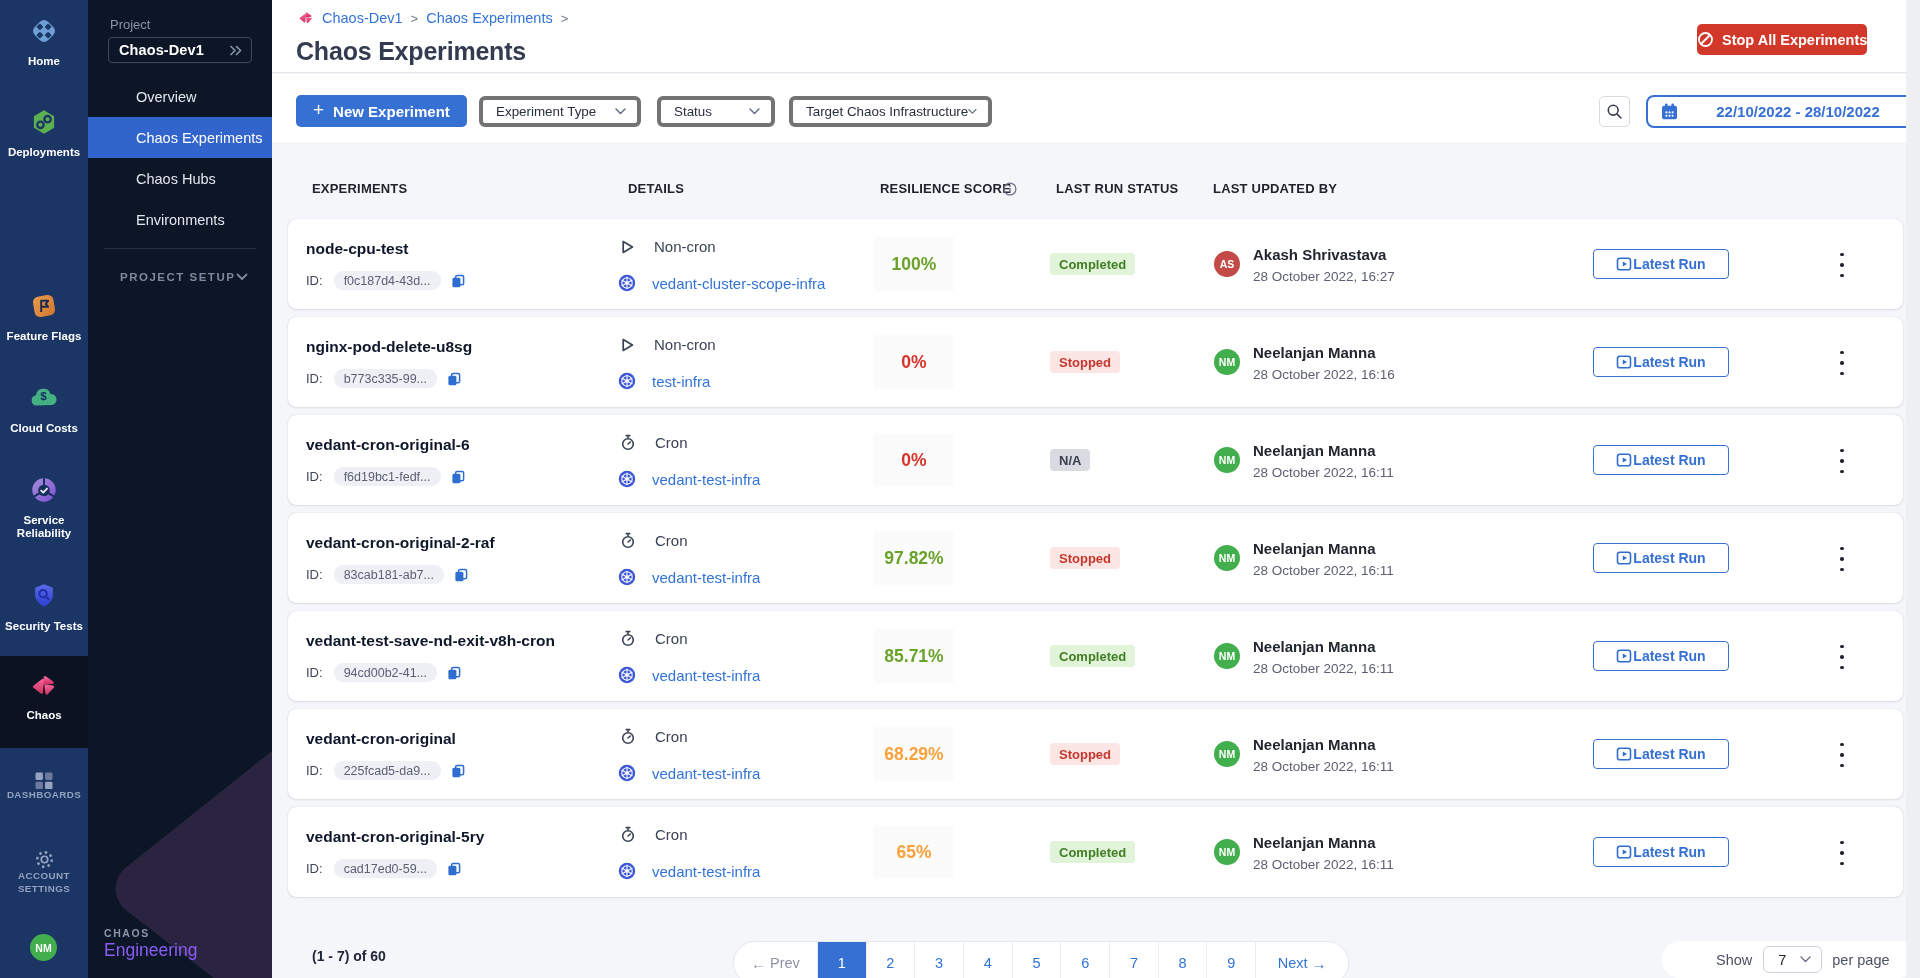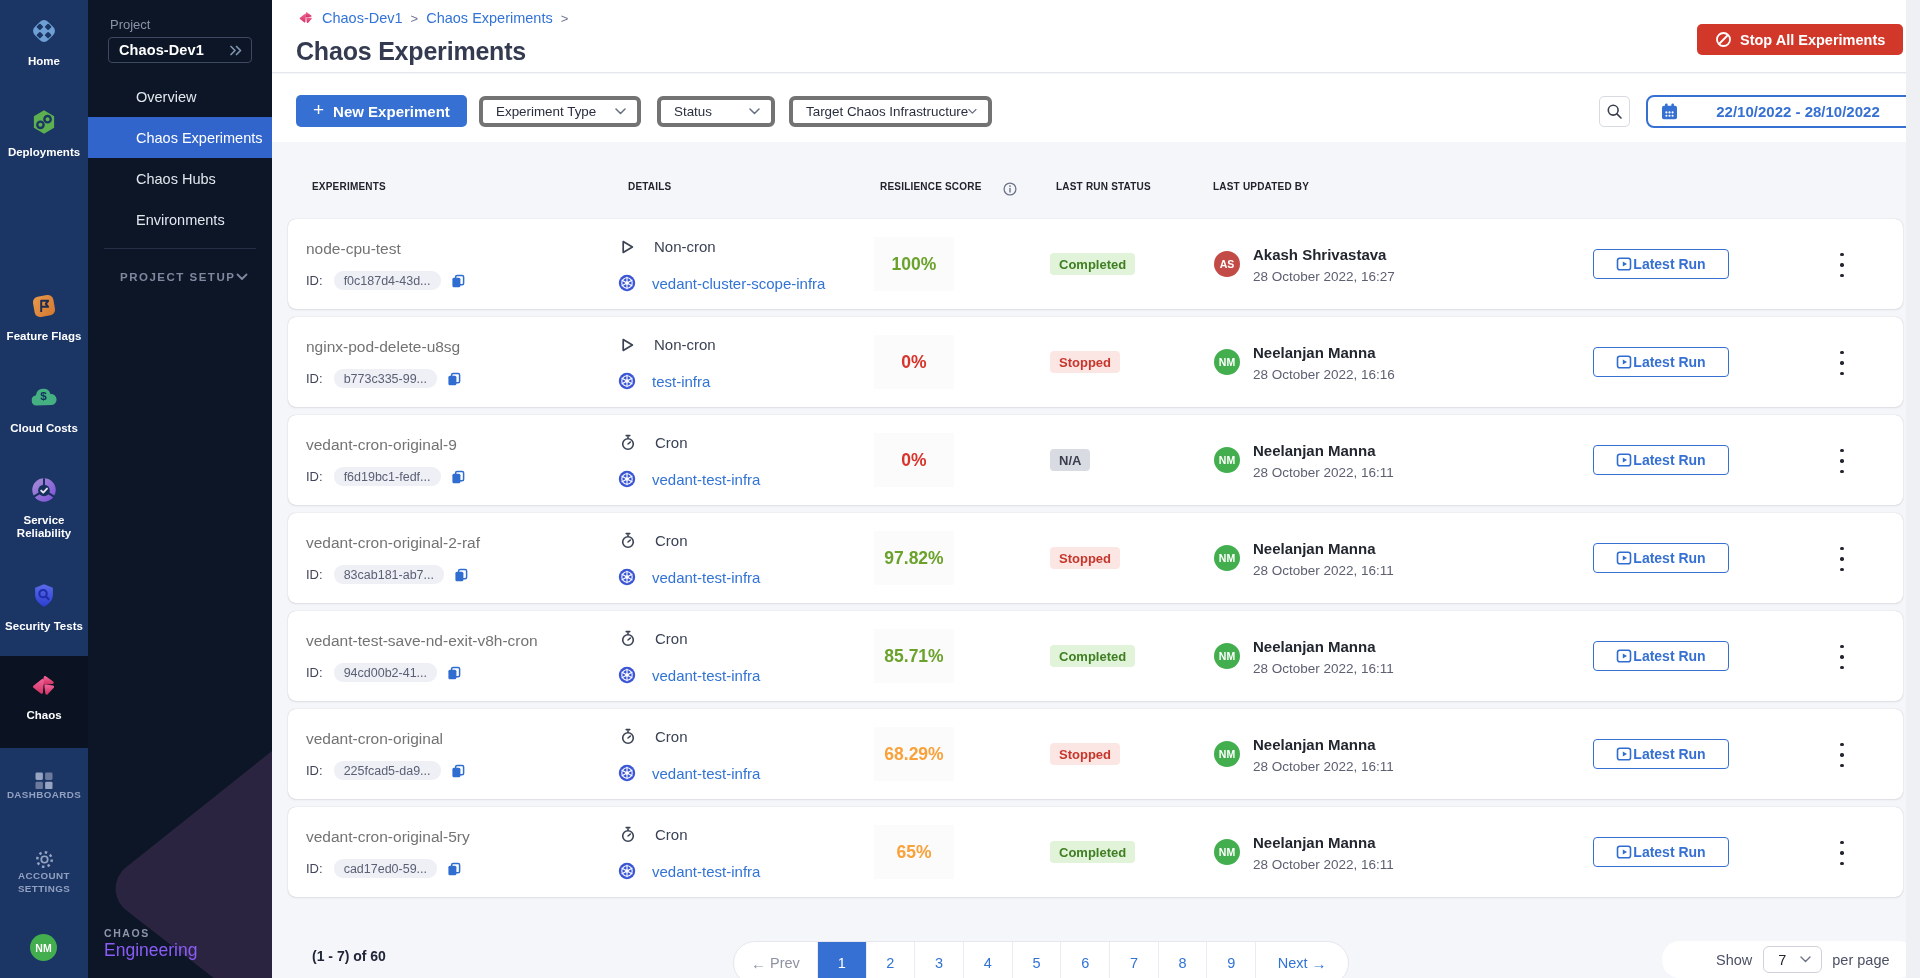--- a/index.html
+++ b/index.html
@@ -38,40 +38,40 @@
 
   
   .main { position:absolute; left:272px; top:0; right:0; height:978px; }
 
   .page-header { position:absolute; left:0; top:0; right:0; height:73px; background:#fff; border-bottom:1px solid #e6e7ec; }
   .breadcrumb { position:absolute; left:26px; top:10px; display:flex; align-items:center; font-size:14.5px; }
   .breadcrumb svg { margin-right:8px; }
   .bc-link { color:var(--link_blue); cursor:pointer; }
   .bc-sep { color:#6e7690; padding:0 8px; font-size:13px; }
   .page-title { position:absolute; left:24px; top:37px; font-size:25px; font-weight:700; color:#343b50; letter-spacing:-.2px; }
-  .stop-btn { position:absolute; left:1425px; top:24px; height:31px; background:var(--danger_red); border:none; border-radius:5px; color:#fff; font-size:14.5px; font-weight:700; font-family:inherit; display:flex; align-items:center; gap:8px; padding:0 18px; cursor:pointer; }
+  .stop-btn { position:absolute; left:1425px; top:24px; height:31px; background:var(--danger_red); border:none; border-radius:5px; color:#fff; font-size:14.5px; font-weight:700; font-family:inherit; display:flex; align-items:center; gap:8px; padding:0 0; cursor:pointer; }
 
   .toolbar { position:absolute; left:0; top:74px; right:0; height:68px; background:#fff; }
   .new-exp-btn { position:absolute; left:24px; top:21px; height:32px; background:var(--primary_blue); border:none; border-radius:5px; color:#fff; font-size:15px; font-weight:600; font-family:inherit; display:flex; align-items:center; gap:9px; padding:0 17px; cursor:pointer; }
   .new-exp-btn .plus { font-size:19px; font-weight:400; margin-top:-2px; }
   .filter-box { position:absolute; top:22px; height:31px; background:#fff; border:4px solid #737373; border-radius:6px; display:flex; align-items:center; justify-content:space-between; padding:0 11px 0 13px; font-size:13.4px; color:#2a2f3f; cursor:pointer; white-space:nowrap; }
   .fb-0{left:207px;width:162px} .fb-1{left:385px;width:118px} .fb-2{left:517px;width:203px}
   .search-btn { position:absolute; left:1327px; top:22px; width:31px; height:31px; background:#fff; border:1px solid #d8dae2; border-radius:5px; display:flex; align-items:center; justify-content:center; cursor:pointer; }
   .date-range { position:absolute; left:1374px; top:21px; width:299px; height:33px; background:#fff; border:2px solid var(--primary_blue); border-radius:8px; display:flex; align-items:center; gap:9px; padding:0 12px; cursor:pointer; }
   .date-range .dr-text { color:var(--primary_blue); font-size:15px; font-weight:700; flex:1; text-align:center; }
 
   
   .thead { position:absolute; top:181px; left:0; right:0; height:16px; }
-  .th { position:absolute; font-size:10px; font-weight:700; color:#21242e; letter-spacing:.2px; white-space:nowrap; }
+  .th { position:absolute; font-size:13px; font-weight:700; color:#21242e; letter-spacing:.2px; white-space:nowrap; }
   .th-0{left:40px} .th-1{left:356px} .th-2{left:608px} .th-3{left:784px} .th-4{left:941px}
   .th-info { position:absolute; left:731px; top:1px; }
 
   .rows { position:absolute; top:219px; left:16px; }
   .row-card { position:relative; width:1615px; height:90px; background:#fff; border-radius:8px; margin-bottom:8px; box-shadow:0 0 1px rgba(40,41,61,.28), 0 1px 2px rgba(96,97,112,.12); }
-  .exp-name { position:absolute; left:18px; top:21px; font-size:15.5px; font-weight:400; color:#737373; }
+  .exp-name { position:absolute; left:18px; top:21px; font-size:15.5px; font-weight:700; color:#0f172a; }
   .exp-id-line { position:absolute; left:18px; top:52px; display:flex; align-items:center; }
   .exp-id-label { font-size:13px; color:#42465a; }
   .exp-id-chip { margin-left:11px; background:#eef0f6; border-radius:9px; height:19px; display:flex; align-items:center; padding:0 10px; font-size:12.5px; color:#5a5f73; }
   .copy-icon { margin-left:9px; cursor:pointer; display:flex; }
   .type-line { position:absolute; left:332px; top:19px; display:flex; align-items:center; }
   .type-line .type-text { margin-left:19px; font-size:15px; color:#3a4254; }
   .infra-line { position:absolute; left:330px; top:55px; display:flex; align-items:center; cursor:pointer; }
   .infra-line .infra-text { margin-left:16px; font-size:15px; color:var(--link_blue); }
   .score-box { position:absolute; left:586px; top:18px; width:80px; height:54px; background:#fafbfa; display:flex; align-items:center; justify-content:center; font-size:17.5px; font-weight:700; }
   .sc-green{color:var(--score_green)} .sc-red{color:var(--score_red)} .sc-orange{color:var(--score_orange)}
@@ -456,21 +456,21 @@
       <span>Latest Run</span>
     </button>
     <div class="kebab">
           <i></i>
           <i></i>
           <i></i>
         </div>
   </div>
 
   <div class="row-card">
-    <div class="exp-name">vedant-cron-original-9</div>
+    <div class="exp-name">vedant-cron-original-6</div>
     <div class="exp-id-line">
       <span class="exp-id-label">ID:</span>
       <span class="exp-id-chip">f6d19bc1-fedf...</span>
       <span class="copy-icon">
         <svg width="16" height="16" viewBox="0 0 16 16">
           <rect x="5.6" y="2.4" width="8" height="9.4" rx="1.5" fill="none" stroke="#2f6dd0" stroke-width="1.5"></rect>
           <rect x="2.4" y="4.8" width="8" height="9.4" rx="1.5" fill="#2f6dd0"></rect>
         </svg>
       </span>
     </div>

